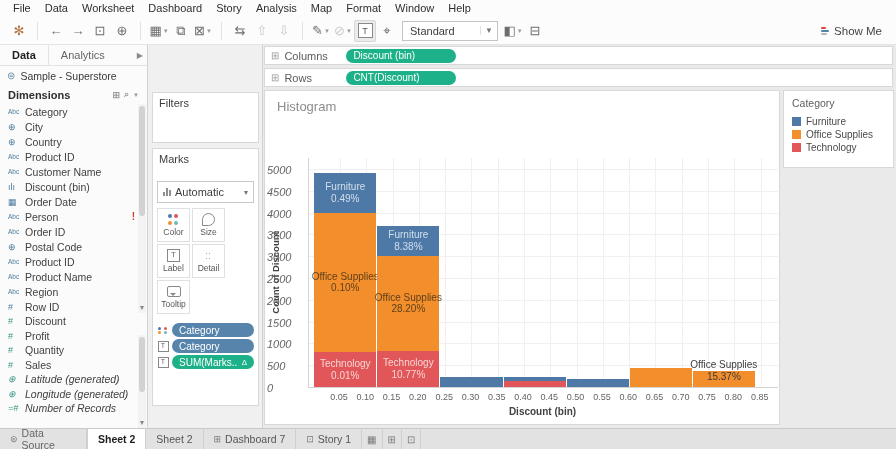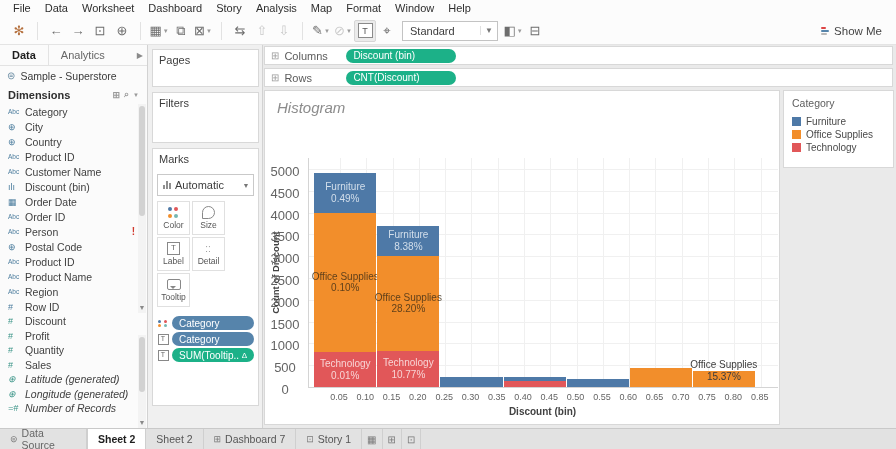--- a/index.html
+++ b/index.html
@@ -49,21 +49,21 @@
   .vscroll{position:absolute;right:1px;width:8px;background:#f3f3f3;}
   .vscroll .thumb{position:absolute;left:1px;width:6px;background:#d2d2d2;border-radius:3px;}
   .vscroll .sarrow{position:absolute;left:0;bottom:0;width:8px;height:10px;color:#8a8a8a;font-size:7px;text-align:center;line-height:10px;}
   
   .shelf-pane{position:absolute;left:148px;top:0;width:115px;height:383px;background:#f0f0f0;border-right:1px solid #d2d2d2;box-sizing:border-box;}
   .card{position:absolute;left:4px;width:107px;background:#fff;border:1px solid #d8d8d8;box-sizing:border-box;}
   .card .card-label{padding:4px 6px 0 6px;color:#3c3c3c;}
   .card-pages{top:4px;height:38px;}
   .card-filters{top:47px;height:51px;}
   .card-marks{top:103px;height:258px;}
-  .marks-dd{margin:9px 4px 0 4px;height:20px;border:1px solid #c9c9c9;display:flex;align-items:center;background:#fff;}
+  .marks-dd{margin:16px 4px 0 4px;height:20px;border:1px solid #c9c9c9;display:flex;align-items:center;background:#fff;}
   .marks-dd .bars{display:flex;align-items:flex-end;gap:1px;margin:0 4px 0 5px;}
   .marks-dd .bars i{display:block;width:2px;background:#8f8f8f;}
   .marks-dd .val{flex:1;color:#3c3c3c;}
   .marks-dd .dd{width:14px;color:#777;font-size:7px;text-align:center;}
   .marks-btns{display:flex;flex-wrap:wrap;margin:4px 3px 0 3px;}
   .mbtn{width:31px;height:32px;border:1px solid #e0e0e0;background:#fff;margin:1px;display:flex;flex-direction:column;align-items:center;justify-content:center;gap:1px;}
   .mbtn .mlab{font-size:8.5px;color:#555;}
   .mi{height:13px;display:flex;align-items:center;justify-content:center;color:#777;}
   .mi-color{display:grid;grid-template-columns:5px 5px;grid-gap:1px;}
   .mi-color i{width:4px;height:4px;border-radius:50%;}
@@ -82,23 +82,23 @@
   
   .sheet-area{position:absolute;left:263px;top:0;width:633px;height:383px;background:#eaeaea;}
   .shelf{position:absolute;left:1px;width:629px;height:19px;background:#fff;border:1px solid #d8d8d8;box-sizing:border-box;display:flex;align-items:center;}
   .shelf.columns{top:1px;}
   .shelf.rows{top:23px;}
   .shelf .sh-icon{color:#9d9d9d;font-size:10px;margin:0 5px 0 6px;}
   .shelf .sh-label{width:62px;color:#5b5b5b;}
   .shelf .pill{flex:0 0 auto;min-width:96px;max-width:140px;}
   
   .chart-card{position:absolute;left:1px;top:45px;width:516px;height:335px;background:#fff;border:1px solid #d8d8d8;box-sizing:border-box;}
-  .chart-title{position:absolute;left:12px;top:8px;font-size:15px;color:#8c8c8c;font-style:italic;}
+  .chart-title{position:absolute;left:12px;top:8px;font-size:13px;color:#8c8c8c;}
   .ytitle{position:absolute;left:-60px;top:176px;width:140px;text-align:center;transform:rotate(-90deg);font-size:9.5px;font-weight:bold;color:#424242;}
-  .ytick{position:absolute;width:36px;text-align:center;font-size:13px;color:#646464;}
+  .ytick{position:absolute;width:36px;text-align:left;font-size:11px;color:#646464;font-style:italic;}
   .xtick{position:absolute;width:34px;text-align:center;top:301px;font-size:9px;color:#646464;}
   .xtitle{position:absolute;left:43px;width:469px;text-align:center;top:315px;font-size:10px;font-weight:bold;color:#424242;}
   .plot{position:absolute;left:43px;top:67px;width:469px;height:229px;border-left:1px solid #d4d4d4;border-bottom:1px solid #d4d4d4;}
   .gridv{position:absolute;top:0;bottom:0;width:1px;background:#f0f0f0;}
   .gridh{position:absolute;left:0;right:0;height:1px;background:#f0f0f0;}
   .bar-seg{position:absolute;}
   .seg-label{position:absolute;left:0;right:0;display:flex;flex-direction:column;align-items:center;justify-content:center;font-size:10px;line-height:11.5px;text-align:center;pointer-events:none;}
   
   .legend-card{position:absolute;left:520px;top:45px;width:111px;height:78px;background:#fff;border:1px solid #d8d8d8;box-sizing:border-box;padding:6px 8px;}
   .legend-title{font-size:10.5px;color:#5e5e5e;margin-bottom:6px;}
@@ -252,26 +252,26 @@
           <div class="field-row">
             <span class="f-icon ">ılı</span>
             <span>Discount (bin)</span>
           </div>
           <div class="field-row">
             <span class="f-icon ">▦</span>
             <span>Order Date</span>
           </div>
           <div class="field-row">
             <span class="f-icon abc">Abc</span>
-            <span>Order ID</span>
-          </div>
-          <div class="field-row">
-            <span class="f-icon abc">Abc</span>
             <span>Person</span>
             <span class="f-alert">!</span>
+          </div>
+          <div class="field-row">
+            <span class="f-icon abc">Abc</span>
+            <span>Order ID</span>
           </div>
           <div class="field-row">
             <span class="f-icon ">⊕</span>
             <span>Postal Code</span>
           </div>
           <div class="field-row">
             <span class="f-icon abc">Abc</span>
             <span>Product ID</span>
           </div>
           <div class="field-row">
@@ -321,23 +321,20 @@
         <div class="thumb" style="top:2px;height:110px;"></div>
         <div class="sarrow">▼</div>
       </div>
       <div class="vscroll" style="top:290px;height:93px;">
         <div class="thumb" style="top:2px;height:55px;"></div>
         <div class="sarrow">▼</div>
       </div>
     </div>
 
     <div class="shelf-pane">
-      <div class="card card-pages">
-        <div class="card-label">Pages</div>
-      </div>
       <div class="card card-filters">
         <div class="card-label">Filters</div>
       </div>
       <div class="card card-marks">
         <div class="card-label">Marks</div>
         <div class="marks-dd">
           <span class="bars">
               <i style="height:4px;"></i>
               <i style="height:8px;"></i>
               <i style="height:6px;"></i>
@@ -398,21 +395,21 @@
               </span>
               <span class="pill blue">
                 <span>Category</span>
               </span>
             </div>
             <div class="pill-row">
               <span class="picon">
                 <span class="mi-labelT" style="width:9px;height:9px;font-size:7px;line-height:8px;">T</span>
               </span>
               <span class="pill green">
-                <span>SUM(Tooltip..</span>
+                <span>SUM(Marks..</span>
                 <span class="delta">Δ</span>
               </span>
             </div>
           </div>
       </div>
     </div>
 
     <div class="sheet-area">
       <div class="shelf columns">
         <span class="sh-icon">⊞</span>

